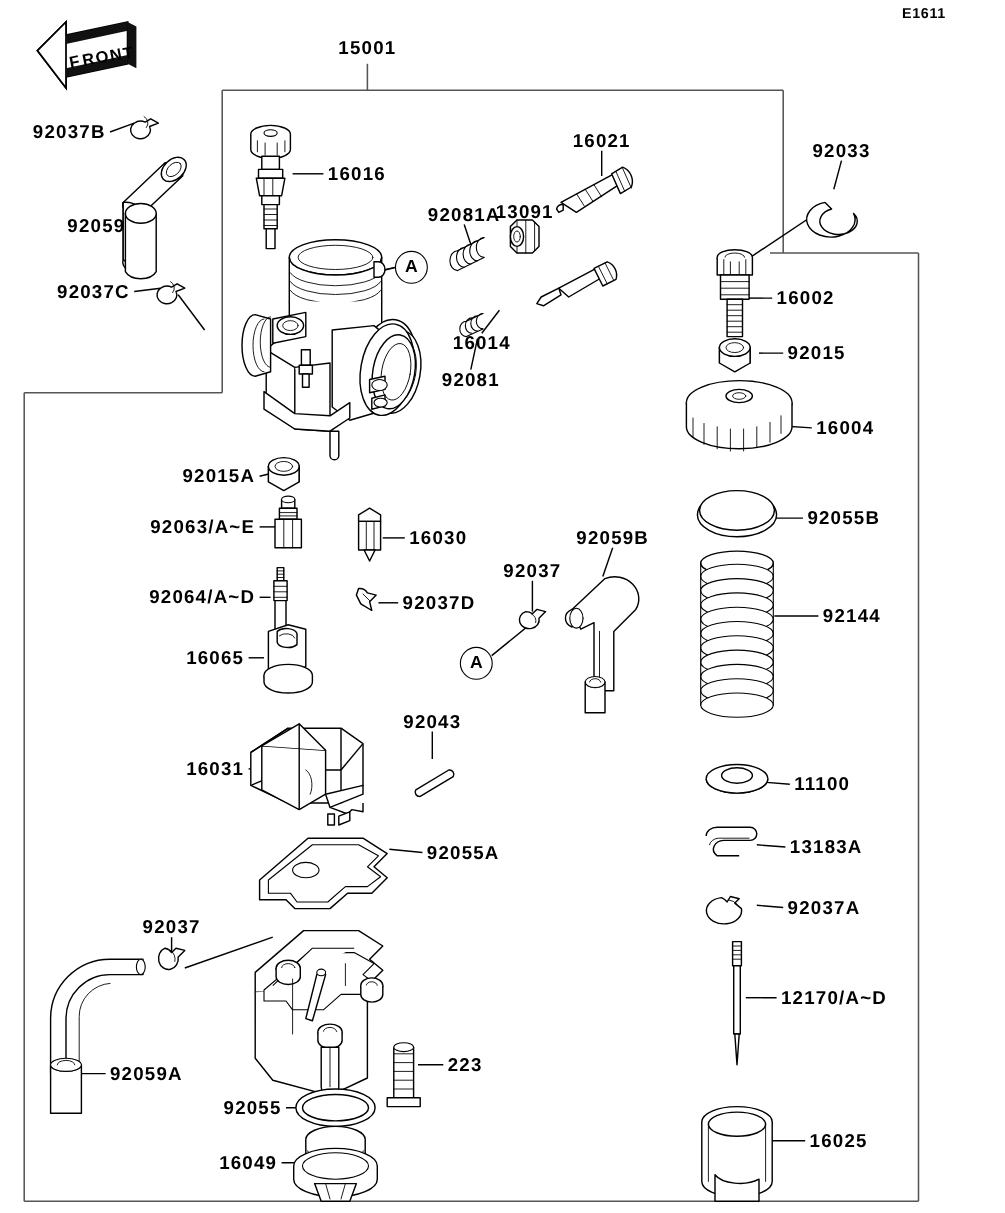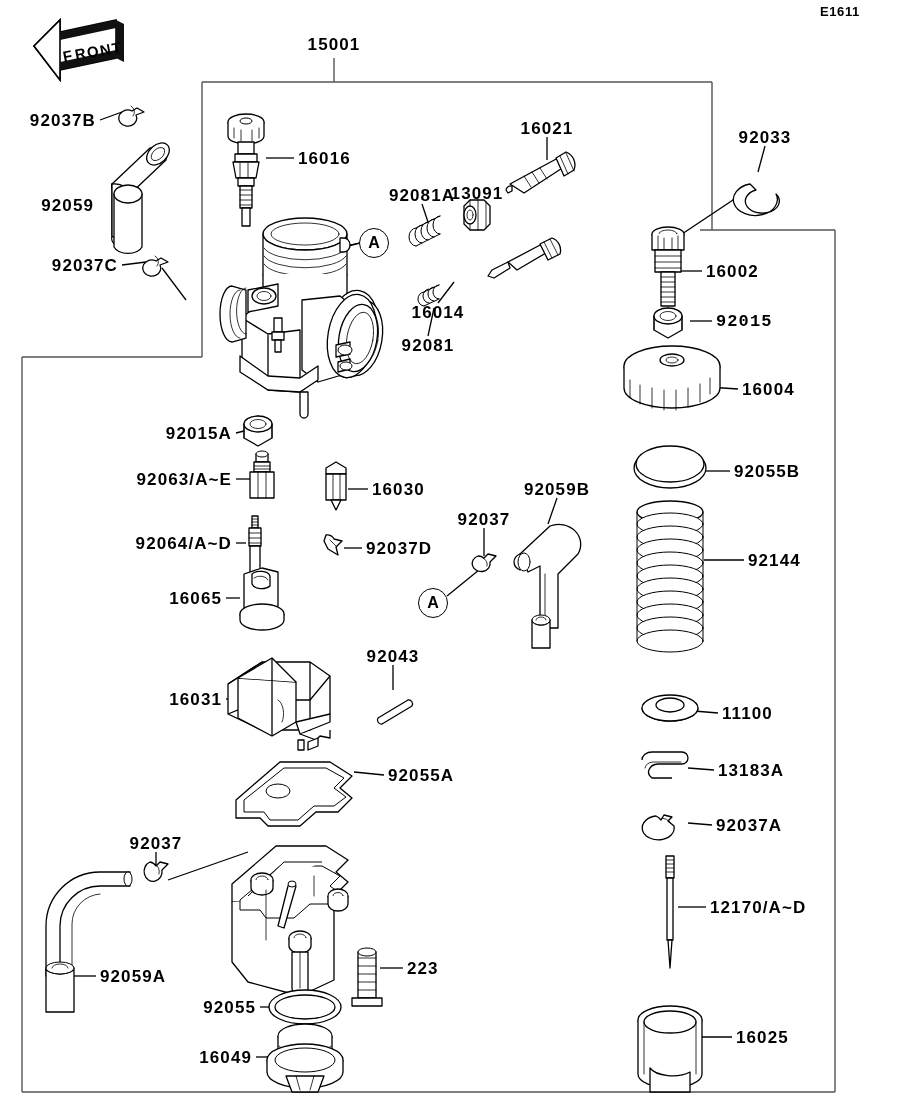--- a/index.html
+++ b/index.html
@@ -498,21 +498,21 @@
       <path class="wf" d="M286,1076 l38,0 -6,16 -26,0 z"></path>
       <path class="lnt" d="M296,1076 l4,14 M314,1076 l-4,14"></path>
     </g>
   </svg>
 
   <div class="code" style="left:820px;top:4px;">E1611</div>
 
   <div class="lbl c" style="left:334px;top:44px;">15001</div>
 
   <div class="lbl r" style="left:96px;top:120px;">92037B</div>
-  <div class="lbl r" style="left:94px;top:205px;text-align:center;">92059</div>
+  <div class="lbl r" style="left:114px;top:205px;text-align:center;">92059</div>
   <div class="lbl r" style="left:118px;top:265px;">92037C</div>
   <div class="lbl r" style="left:232px;top:433px;">92015A</div>
   <div class="lbl r" style="left:232px;top:479px;">92063/A~E</div>
   <div class="lbl r" style="left:232px;top:543px;">92064/A~D</div>
   <div class="lbl r" style="left:222px;top:598px;">16065</div>
   <div class="lbl r" style="left:222px;top:699px;">16031</div>
   <div class="lbl c" style="left:156px;top:843px;">92037</div>
   <div class="lbl l" style="left:100px;top:976px;">92059A</div>
   <div class="lbl r" style="left:256px;top:1007px;">92055</div>
   <div class="lbl r" style="left:252px;top:1057px;">16049</div>
@@ -526,21 +526,21 @@
   <div class="lbl l" style="left:372px;top:489px;">16030</div>
   <div class="lbl l" style="left:366px;top:548px;">92037D</div>
   <div class="lbl c" style="left:484px;top:519px;">92037</div>
   <div class="lbl c" style="left:557px;top:489px;">92059B</div>
   <div class="lbl c" style="left:393px;top:656px;">92043</div>
   <div class="lbl l" style="left:388px;top:775px;">92055A</div>
   <div class="lbl l" style="left:407px;top:968px;">223</div>
 
   <div class="lbl c" style="left:765px;top:137px;">92033</div>
   <div class="lbl l" style="left:706px;top:271px;">16002</div>
-  <div class="lbl l" style="left:716px;top:321px;font-family:Liberation Mono, monospace;">92015</div>
+  <div class="lbl l" style="left:716px;top:321px;">92015</div>
   <div class="lbl l" style="left:742px;top:389px;">16004</div>
   <div class="lbl l" style="left:734px;top:471px;">92055B</div>
   <div class="lbl l" style="left:748px;top:560px;">92144</div>
   <div class="lbl l" style="left:722px;top:713px;">11100</div>
   <div class="lbl l" style="left:718px;top:770px;">13183A</div>
   <div class="lbl l" style="left:716px;top:825px;">92037A</div>
   <div class="lbl l" style="left:710px;top:907px;">12170/A~D</div>
   <div class="lbl l" style="left:736px;top:1037px;">16025</div>
 
   <div class="amark" style="left:374px;top:243px;">A</div>

